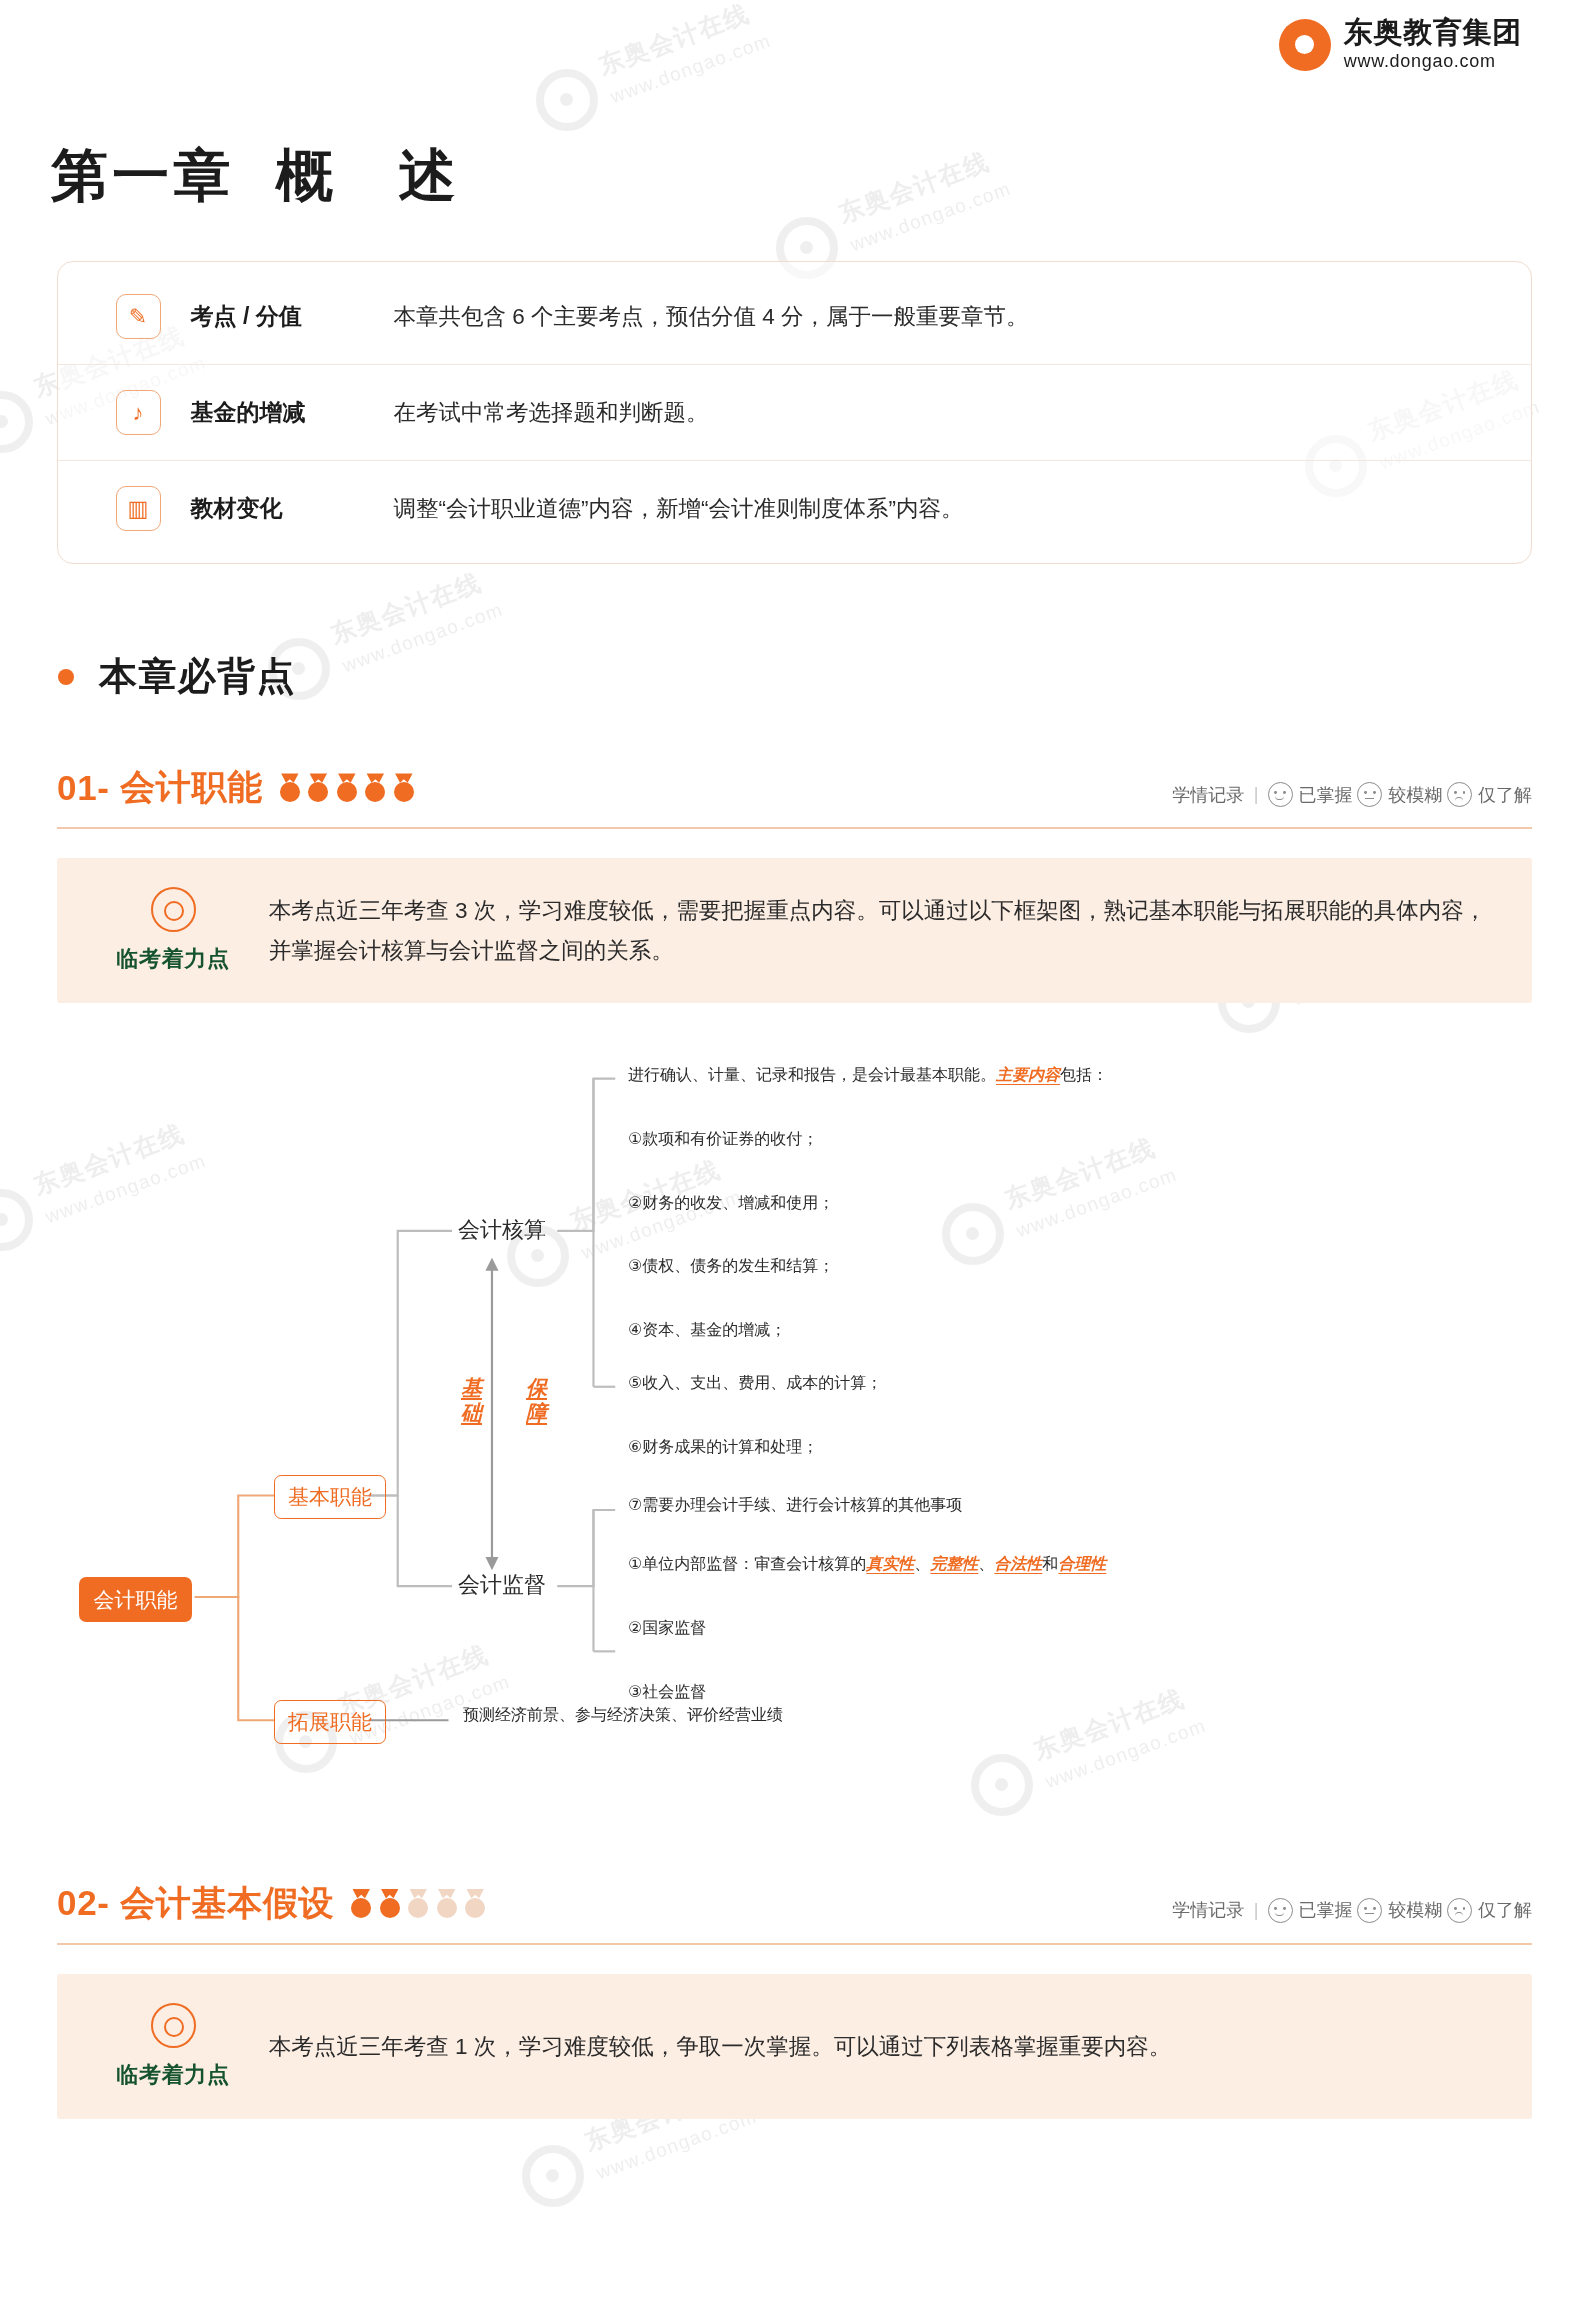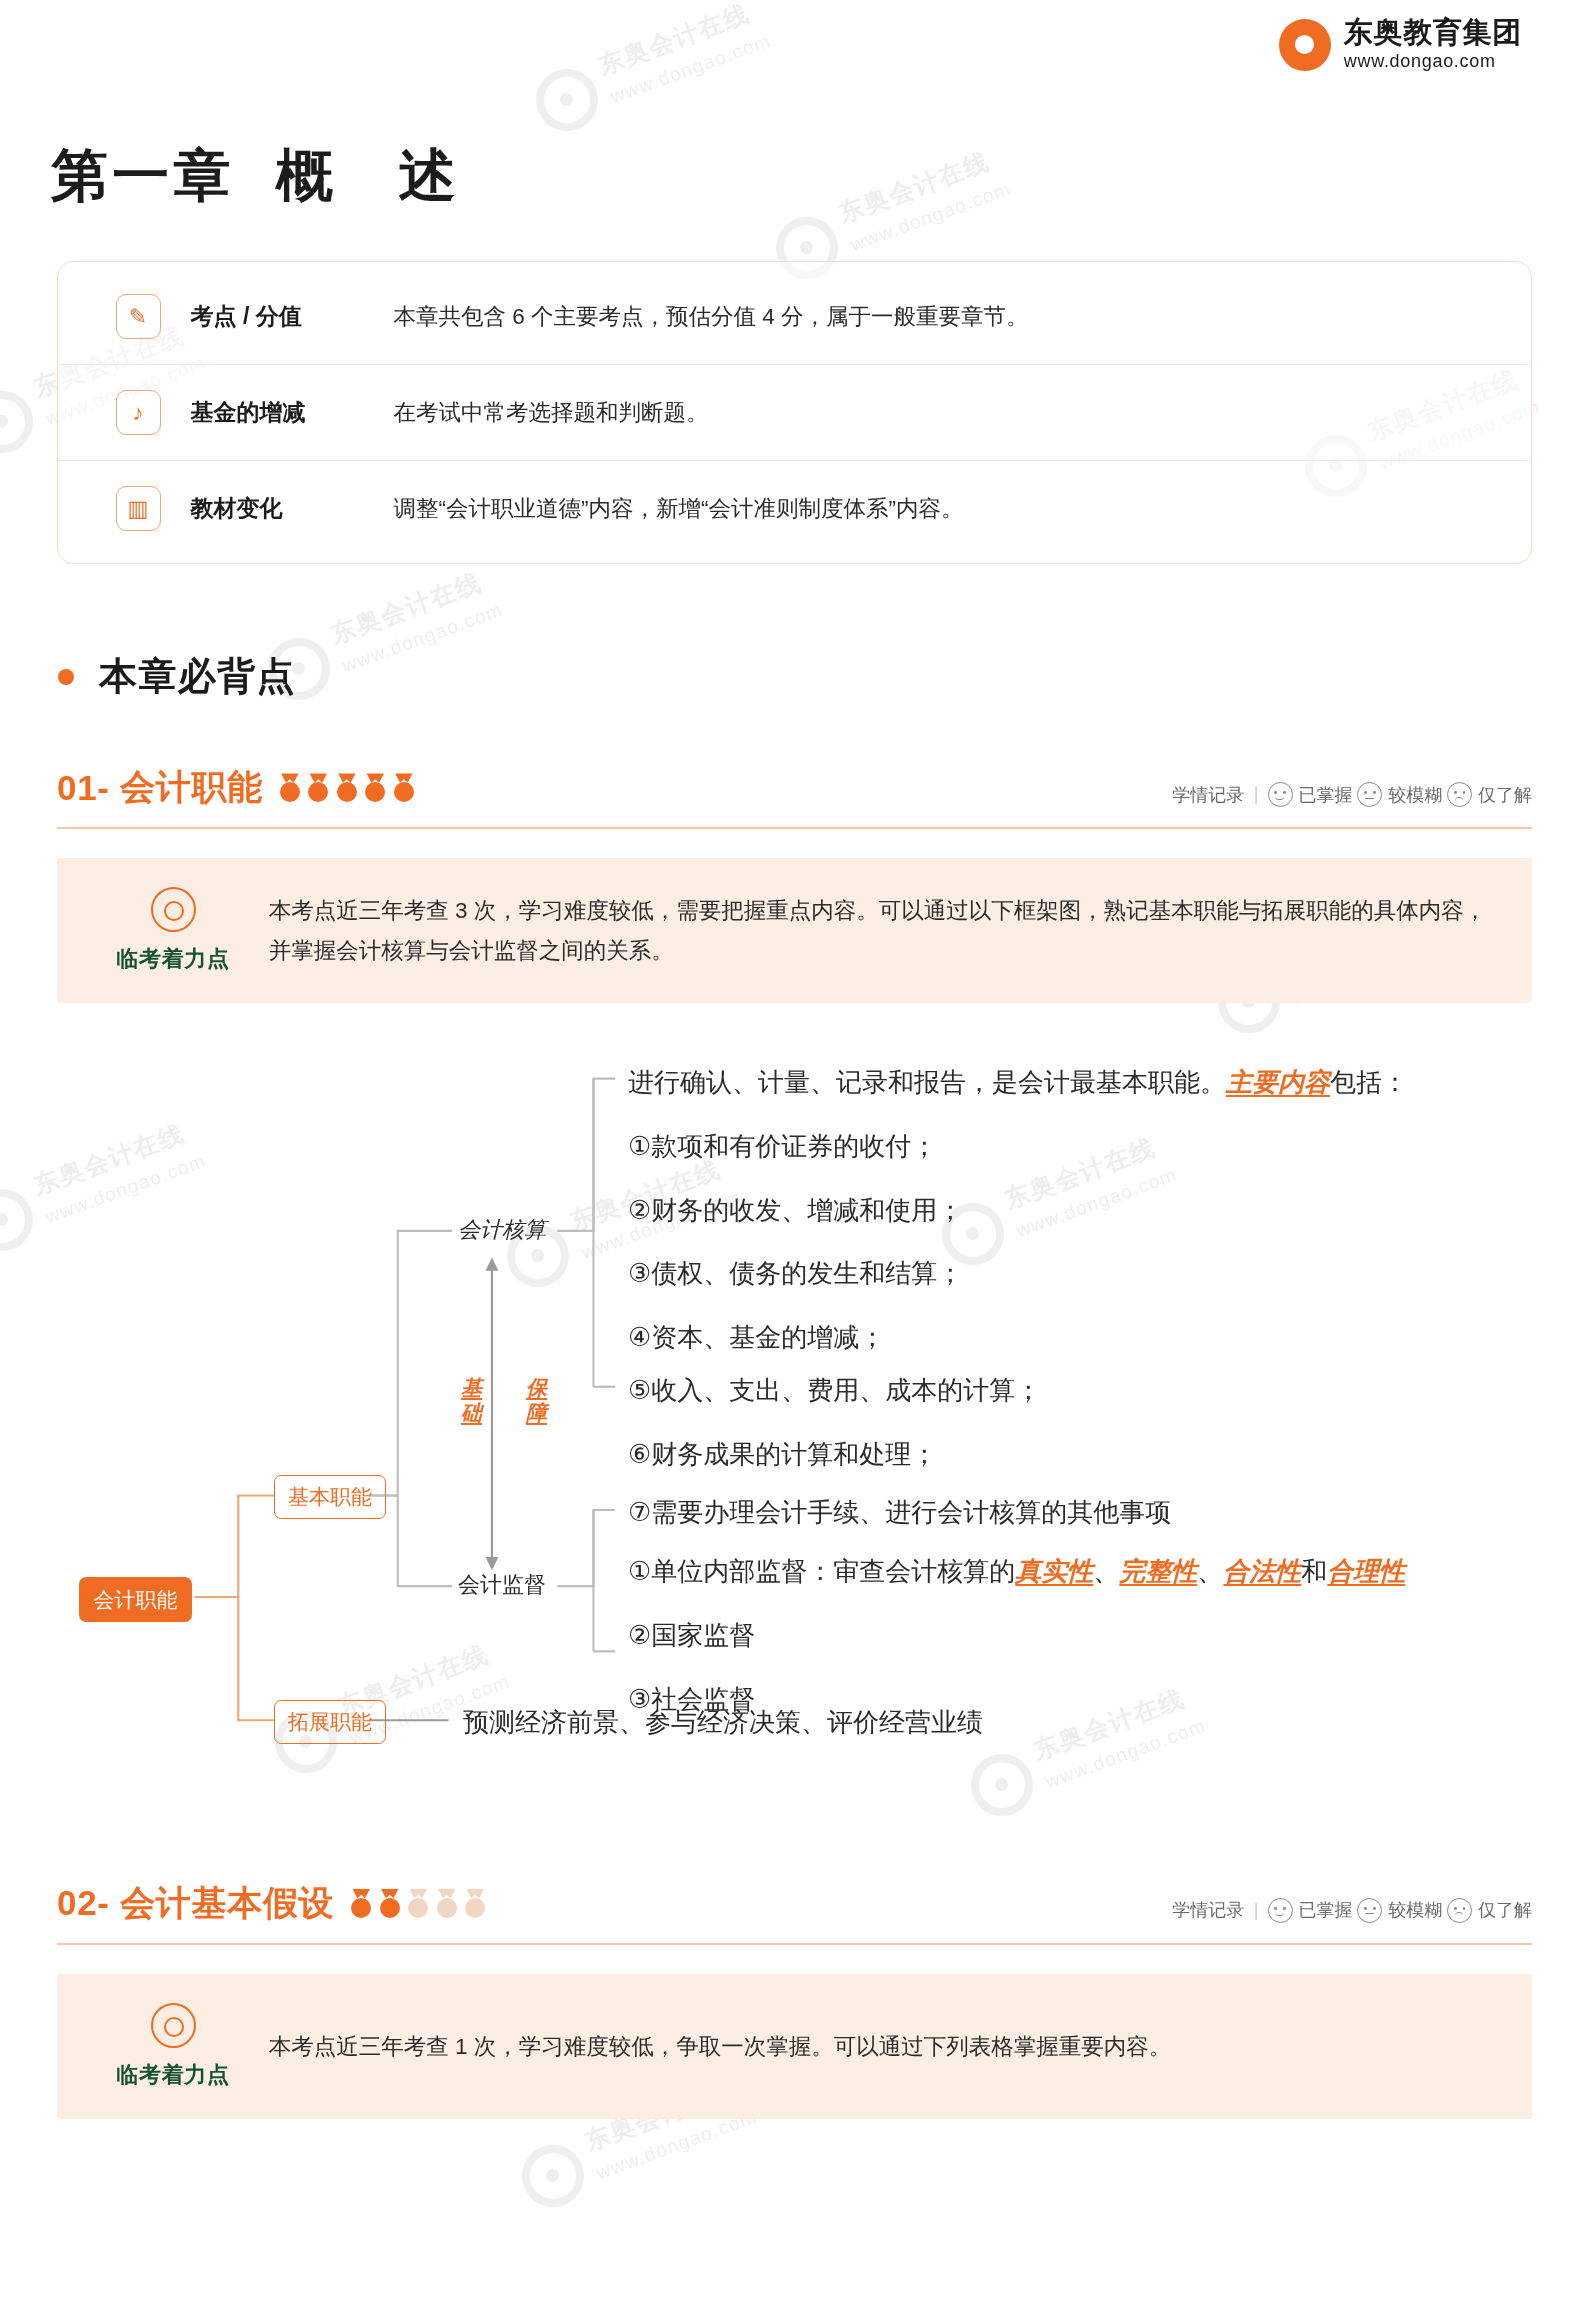--- a/index.html
+++ b/index.html
@@ -308,21 +308,21 @@
   }
   .node.pill-solid {
     background: #ef6c22;
     border-radius: 7.2px;
     color: #fff;
     padding: 8.7px 14.5px;
     font-size: 21px;
   }
   .leaf {
     position: absolute;
-    font-size: 26px;
+    font-size: 16px;
     color: #2b2b2b;
     white-space: nowrap;
     line-height: 1.4;
   }
   .em-orange {
     color: #ef6c22;
     font-weight: bold;
     font-style: italic;
     text-decoration: underline;
     text-underline-offset: 4.3px;
@@ -507,21 +507,21 @@
       <path d="M600,715 V300" stroke="#9a9a9a" stroke-width="3" fill="none"></path>
       <path d="M600,292 l-9,18 h18 z" fill="#9a9a9a"></path>
       <path d="M600,723 l-9,-18 h18 z" fill="#9a9a9a"></path>
     </svg>
 
     <div class="node pill-solid" style="left:22px; top:531px;">会计职能</div>
 
     <div class="node pill" style="left:217px; top:429px;">基本职能</div>
     <div class="node pill" style="left:217px; top:654px;">拓展职能</div>
 
-    <div class="node" style="left:401px; top:169px;font-style:italic;">会计核算</div>
+    <div class="node" style="left:401px; top:169px;">会计核算</div>
     <div class="node" style="left:401px; top:524px;">会计监督</div>
 
     <div class="vlabel" style="left:402px; top:330px;">基础</div>
     <div class="vlabel" style="left:467px; top:330px;">保障</div>
 
     <div class="leaf" style="left:571px; top:18px;">
       <span>进行确认、计量、记录和报告，是会计最基本职能。</span><span class="em-orange">主要内容</span><span>包括：</span>
     </div>
     <div class="leaf" style="left:571px; top:82px;">①款项和有价证券的收付；</div>
     <div class="leaf" style="left:571px; top:146px;">②财务的收发、增减和使用；</div>

